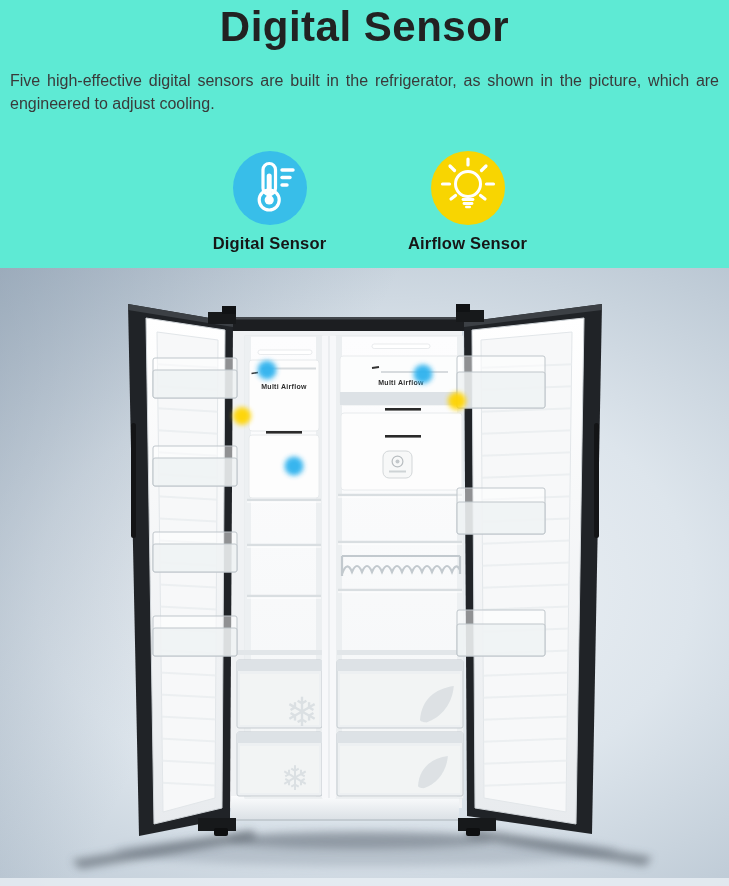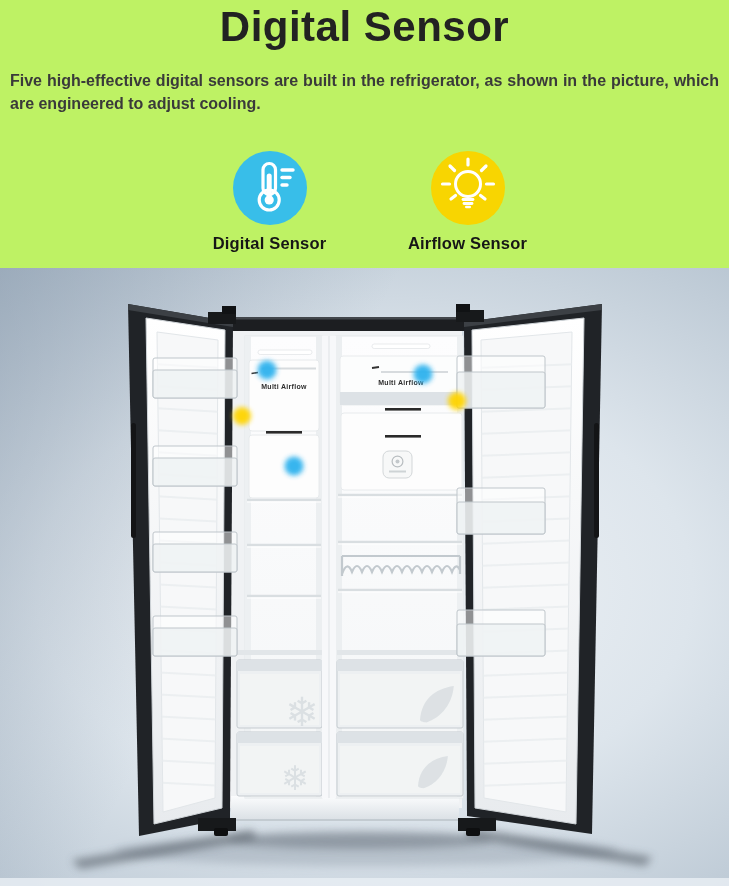--- a/index.html
+++ b/index.html
@@ -1,29 +1,28 @@
 <!DOCTYPE html>
 <html><head>
 <meta charset="utf-8">
 <style>
   html,body{margin:0;padding:0;background:#fff;}
   .page{
     position:relative;width:729px;height:886px;overflow:hidden;
-    background:#bef264;font-family:"Liberation Sans",sans-serif;
+    background:#5eead4;font-family:"Liberation Sans",sans-serif;
   }
   .title{
     margin:0;padding-top:6px;text-align:center;
     font-size:42px;font-weight:700;letter-spacing:0.5px;color:#222;
     line-height:1.0;
   }
   .description{
     margin:22px 10px 0 10px;
     font-size:16px;line-height:1.42;color:#3a3a3a;
     text-align:justify;
-    font-weight:bold;
   }
   .features{
     position:absolute;left:0;top:150px;width:729px;
     display:flex;justify-content:center;gap:48px;padding-left:8px;box-sizing:border-box;
   }
   .feature-card{width:150px;display:flex;flex-direction:column;align-items:center;}
   .feature-card .icon-wrap{width:76px;height:76px;}
   .feature-label{
     margin-top:8px;font-size:16.5px;font-weight:700;color:#161616;letter-spacing:0.2px;
     white-space:nowrap;

